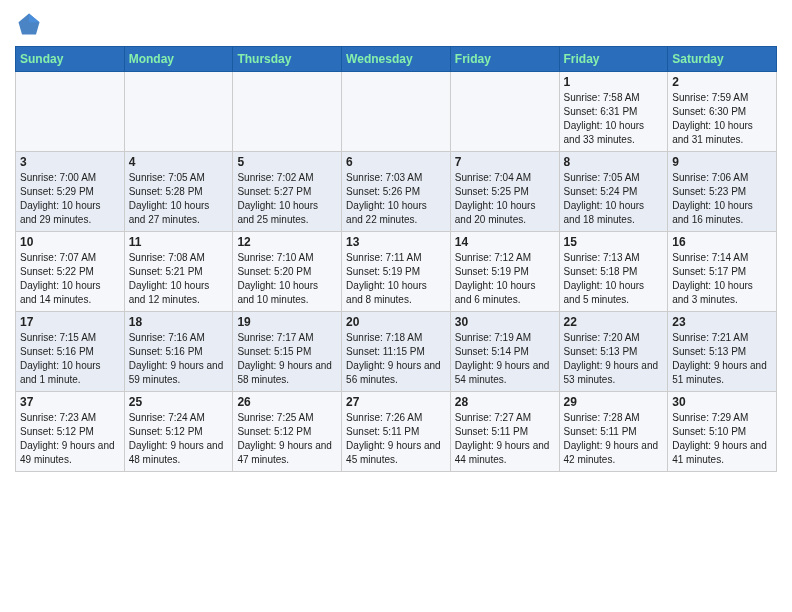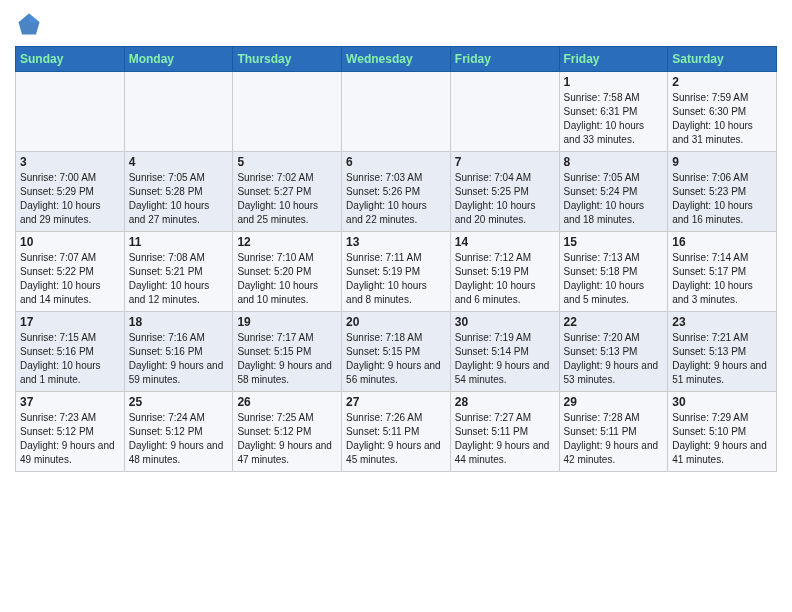--- a/index.html
+++ b/index.html
@@ -239,21 +239,21 @@
         </td>
         <td>
           <div class="day-number">19</div>
           <div class="day-info">Sunrise: 7:17 AM
 Sunset: 5:15 PM
 Daylight: 9 hours and 58 minutes.</div>
         </td>
         <td>
           <div class="day-number">20</div>
           <div class="day-info">Sunrise: 7:18 AM
-Sunset: 5:15 PM
+Sunset: 11:15 PM
 Daylight: 9 hours and 56 minutes.</div>
         </td>
         <td>
           <div class="day-number">30</div>
           <div class="day-info">Sunrise: 7:19 AM
 Sunset: 5:14 PM
 Daylight: 9 hours and 54 minutes.</div>
         </td>
         <td>
           <div class="day-number">22</div>

